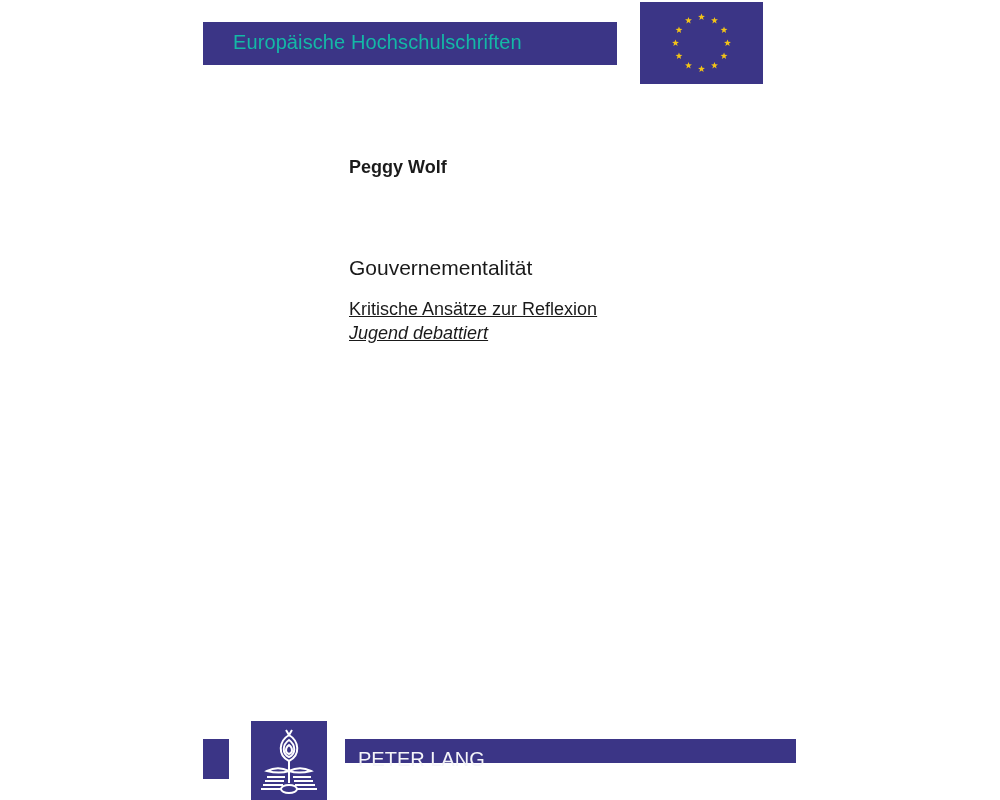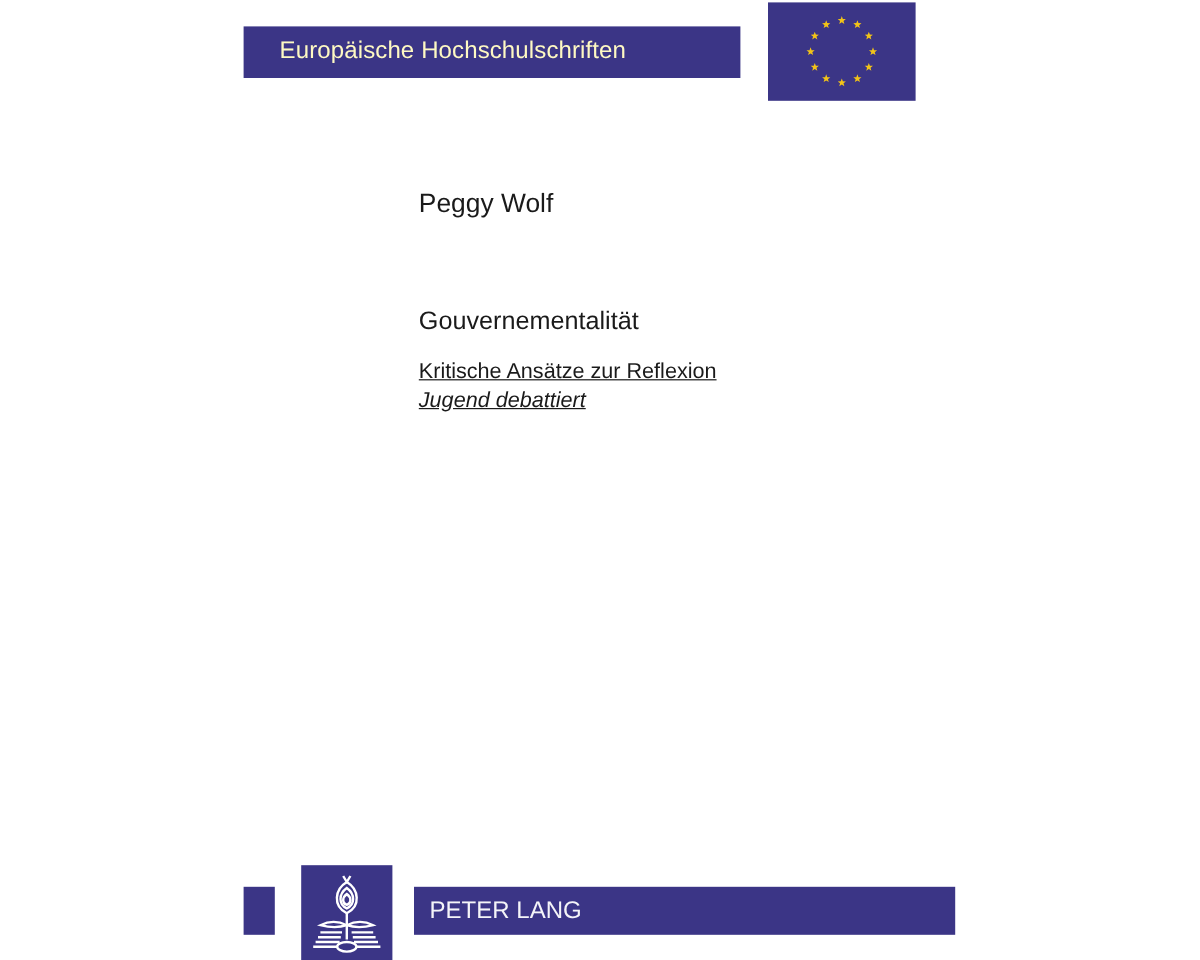--- a/index.html
+++ b/index.html
@@ -4,32 +4,32 @@
   <style>
     html, body { margin: 0; padding: 0; }
     body {
       width: 1000px; height: 800px; background: #ffffff; position: relative; overflow: hidden;
       font-family: "Liberation Sans", sans-serif; color: #1a1a1a;
     }
     .abs { position: absolute; }
     .navy { background: #3b3586; }
     #series-bar { left: 203px; top: 22px; width: 414px; height: 43px; }
     #series-bar .label {
-      position: absolute; left: 30px; top: 9px; color: #fef9c3; font-size: 20px; letter-spacing: 0.1px;
+      position: absolute; left: 30px; top: 9px; color: #14b8a6; font-size: 20px; letter-spacing: 0.1px;
     }
     #eu-flag { left: 640px; top: 2px; width: 123px; height: 82px; }
     #eu-flag svg { display: block; }
-    #author { left: 349px; top: 157px; font-size: 22px; color: #1a1a1a; }
+    #author { left: 349px; top: 157px; font-size: 18px; color: #1a1a1a; font-weight: bold; }
     #title { left: 349px; top: 256px; font-size: 21px; color: #1a1a1a; }
     #subtitle { left: 349px; top: 297px; font-size: 18px; line-height: 24px; color: #1a1a1a; text-decoration: underline; }
     #subtitle .it { font-style: italic; }
     #left-block { left: 203px; top: 739px; width: 26px; height: 40px; }
     #logo-box { left: 251px; top: 721px; width: 76px; height: 79px; }
     #logo-box svg { display: block; }
-    #publisher-bar { left: 345px; top: 739px; width: 451px; height: 40px; }
+    #publisher-bar { left: 345px; top: 739px; width: 451px; height: 24px; }
     #publisher-bar .label {
       position: absolute; left: 13px; top: 9px; color: #f4f4f8; font-size: 20px;
     }
   </style>
 </head>
 <body>
 
 <div class="abs navy" id="series-bar">
   <span class="label">Europäische Hochschulschriften</span>
 </div>

